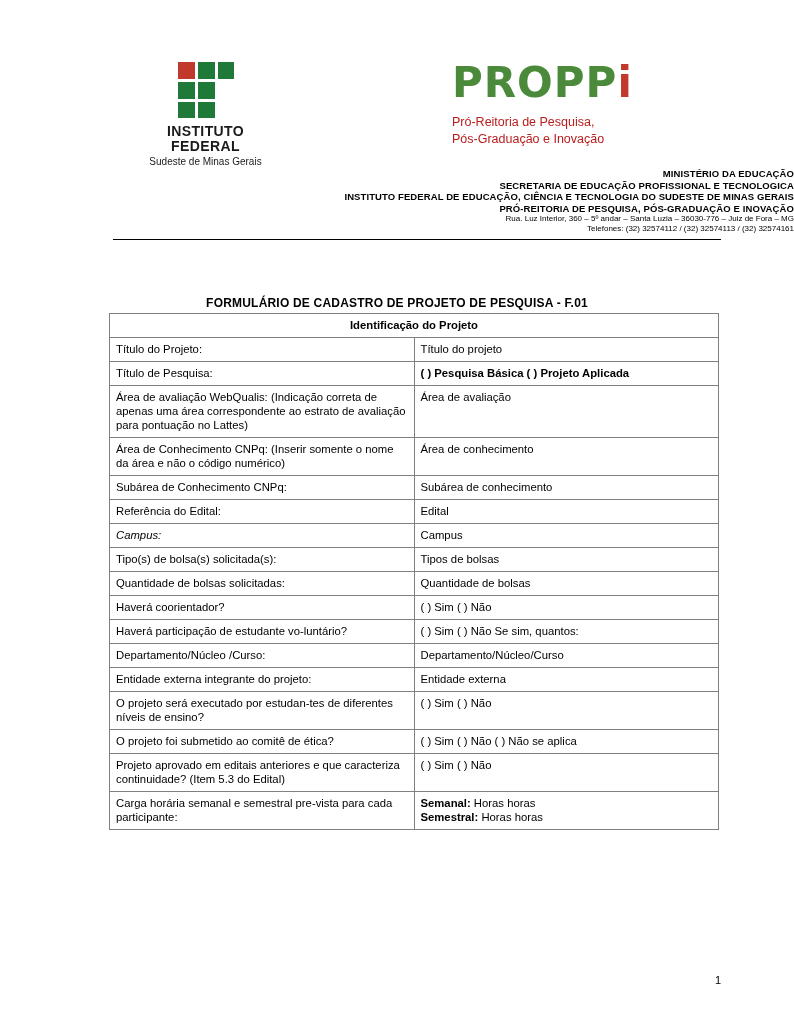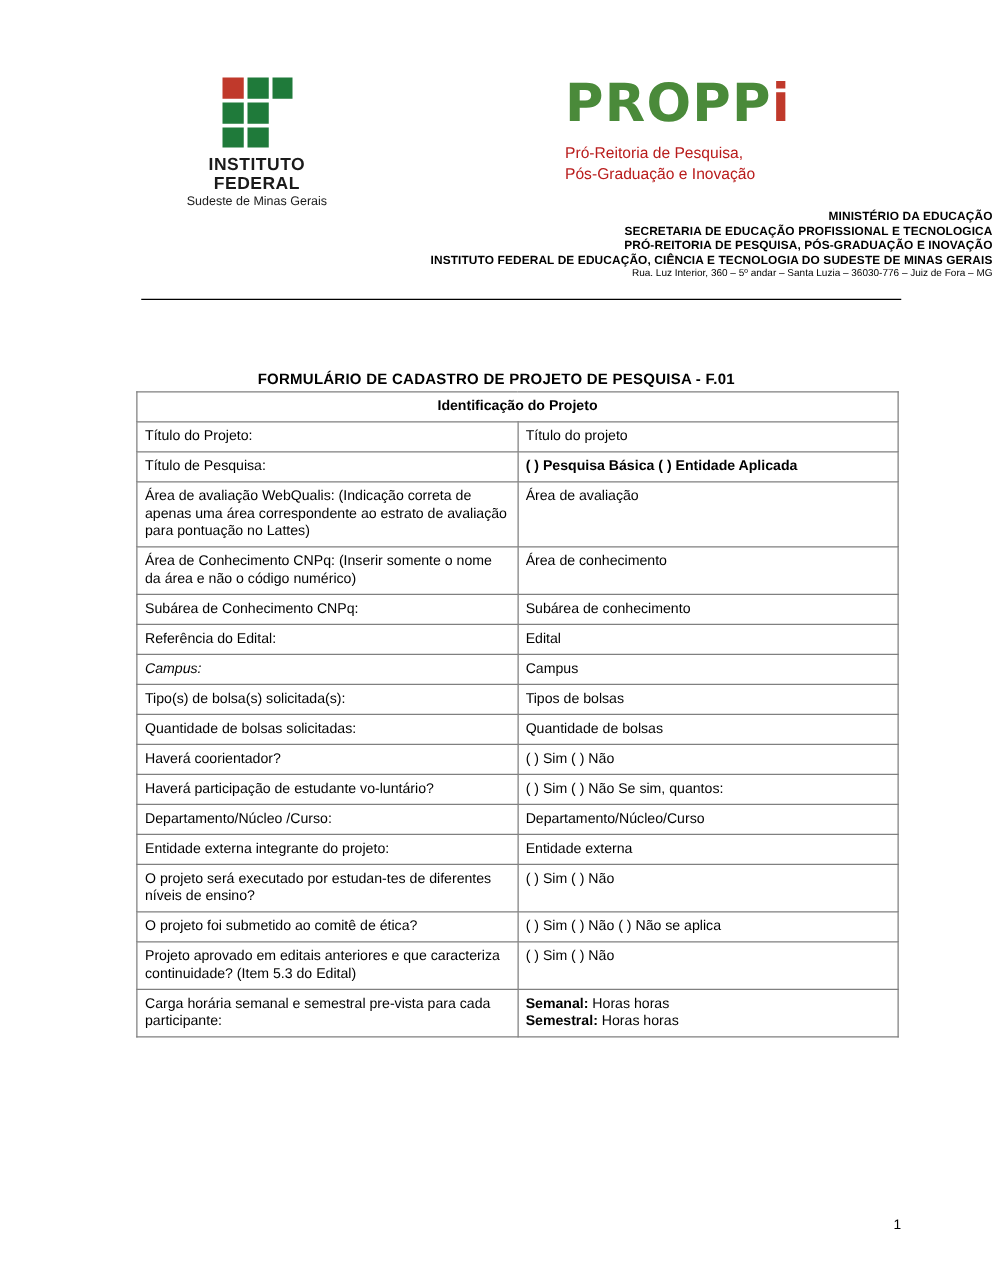--- a/index.html
+++ b/index.html
@@ -195,43 +195,44 @@
       <div class="proppi-word"><span>PROPP</span><span class="dot">i</span></div>
       <div class="proppi-sub">
         <div>Pró-Reitoria de Pesquisa,</div>
         <div>Pós-Graduação e Inovação</div>
       </div>
     </div>
 
     <div class="ministry">
       <div>MINISTÉRIO DA EDUCAÇÃO</div>
       <div>SECRETARIA DE EDUCAÇÃO PROFISSIONAL E TECNOLOGICA</div>
+      <div>INSTITUTO FEDERAL DE EDUCAÇÃO, CIÊNCIA E TECNOLOGIA DO SUDESTE DE MINAS GERAIS</div>
       <div>PRÓ-REITORIA DE PESQUISA, PÓS-GRADUAÇÃO E INOVAÇÃO</div>
-      <div>INSTITUTO FEDERAL DE EDUCAÇÃO, CIÊNCIA E TECNOLOGIA DO SUDESTE DE MINAS GERAIS</div>
       <div class="small">Rua. Luz Interior, 360 – 5º andar – Santa Luzia – 36030-776 – Juiz de Fora – MG</div>
+      <div class="small">Telefones: (32) 32574112 / (32) 32574113 / (32) 32574161</div>
     </div>
 
     <div class="rule"></div>
   </div>
 
   <div class="doc-title">FORMULÁRIO DE CADASTRO DE PROJETO DE PESQUISA - F.01</div>
 
   <div class="tbl-wrap">
     <table class="form">
       <tbody id="tbody">
         <tr>
           <td class="section" colspan="2">Identificação do Projeto</td>
         </tr>
       <tr>
             <td class="label">Título do Projeto:</td>
             <td class="value">Título do projeto</td>
           </tr>
           <tr>
             <td class="label">Título de Pesquisa:</td>
-            <td class="value"><b>( ) Pesquisa Básica ( ) Entidade Aplicada</b></td>
+            <td class="value"><b>( ) Pesquisa Básica ( ) Projeto Aplicada</b></td>
           </tr>
           <tr>
             <td class="label">Área de avaliação WebQualis: (Indicação correta de apenas uma área correspondente ao estrato de avaliação para pontuação no Lattes)</td>
             <td class="value">Área de avaliação</td>
           </tr>
           <tr>
             <td class="label">Área de Conhecimento CNPq: (Inserir somente o nome da área e não o código numérico)</td>
             <td class="value">Área de conhecimento</td>
           </tr>
           <tr>

